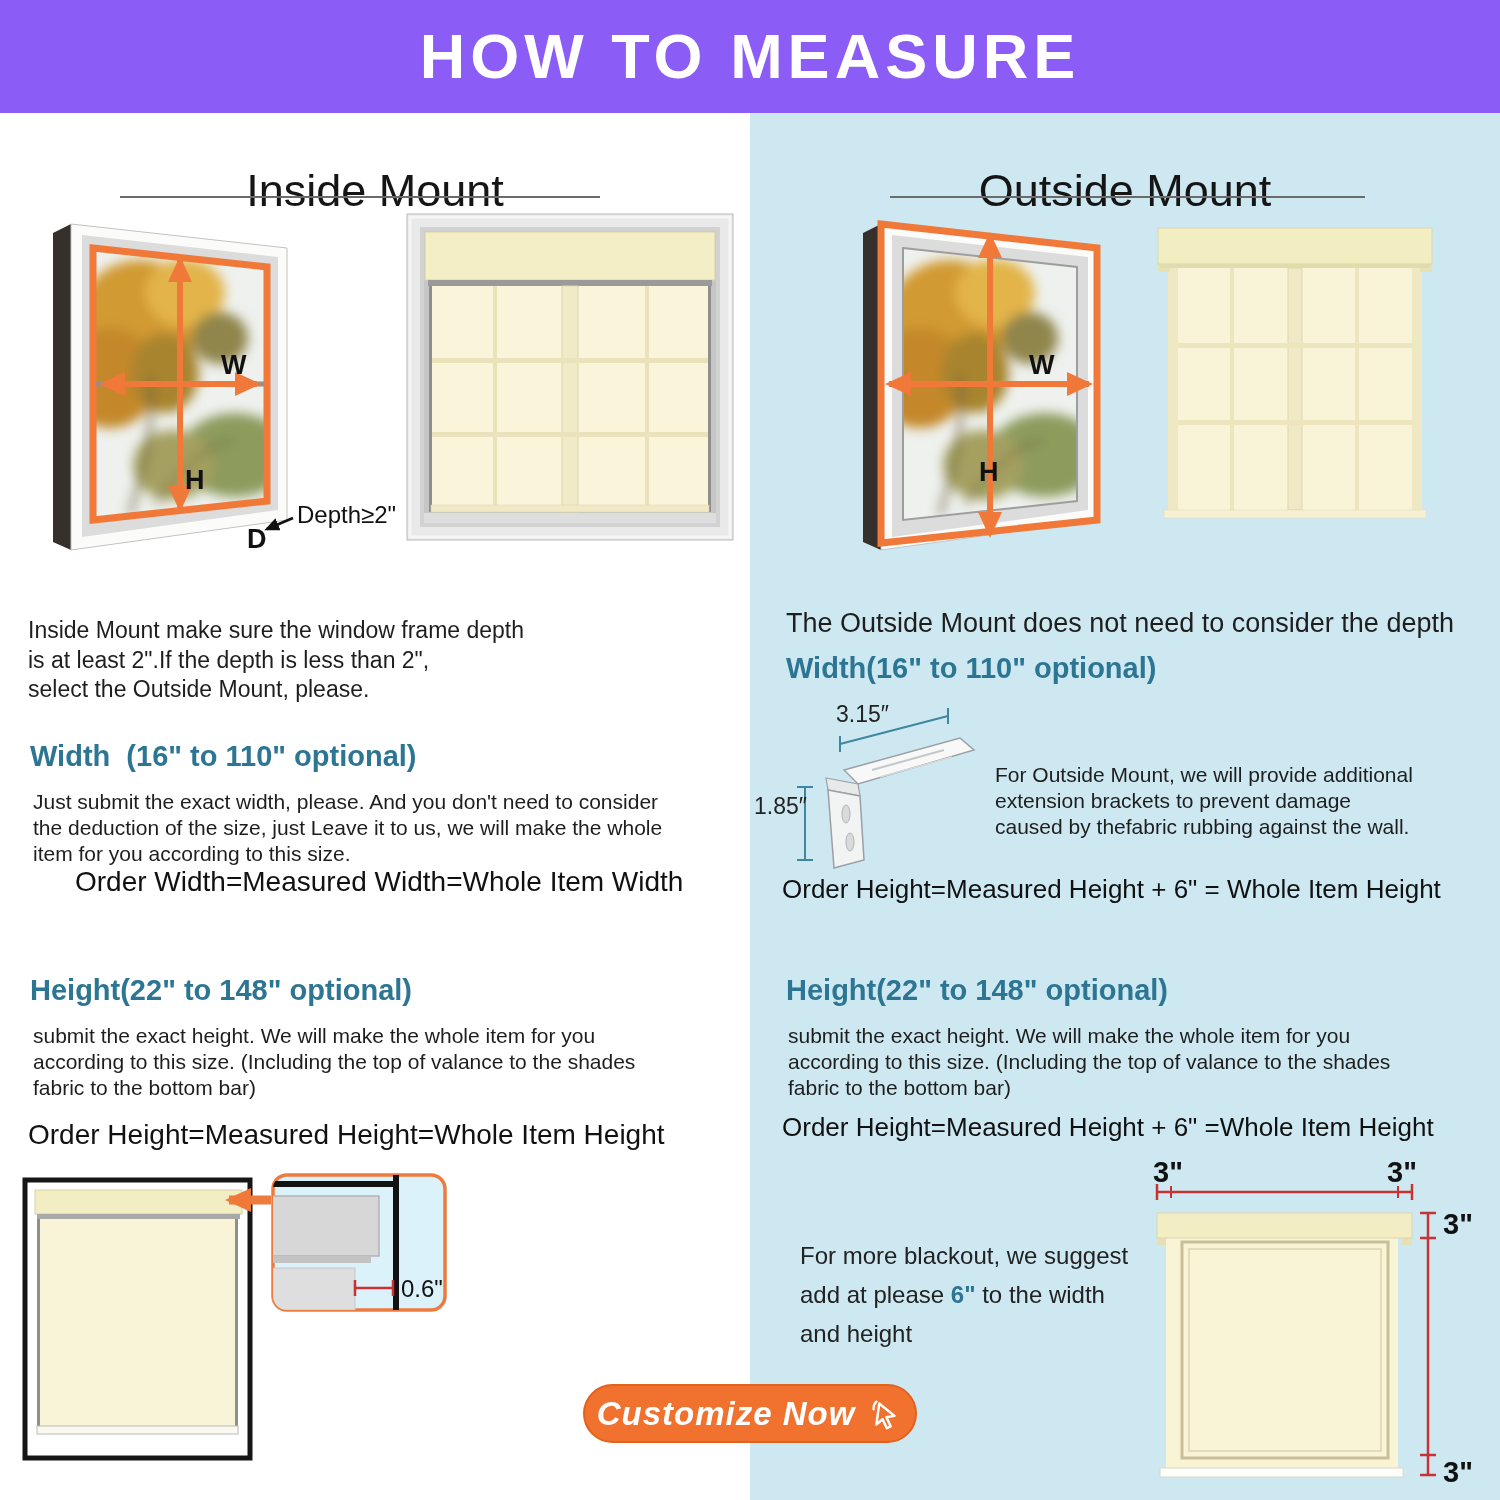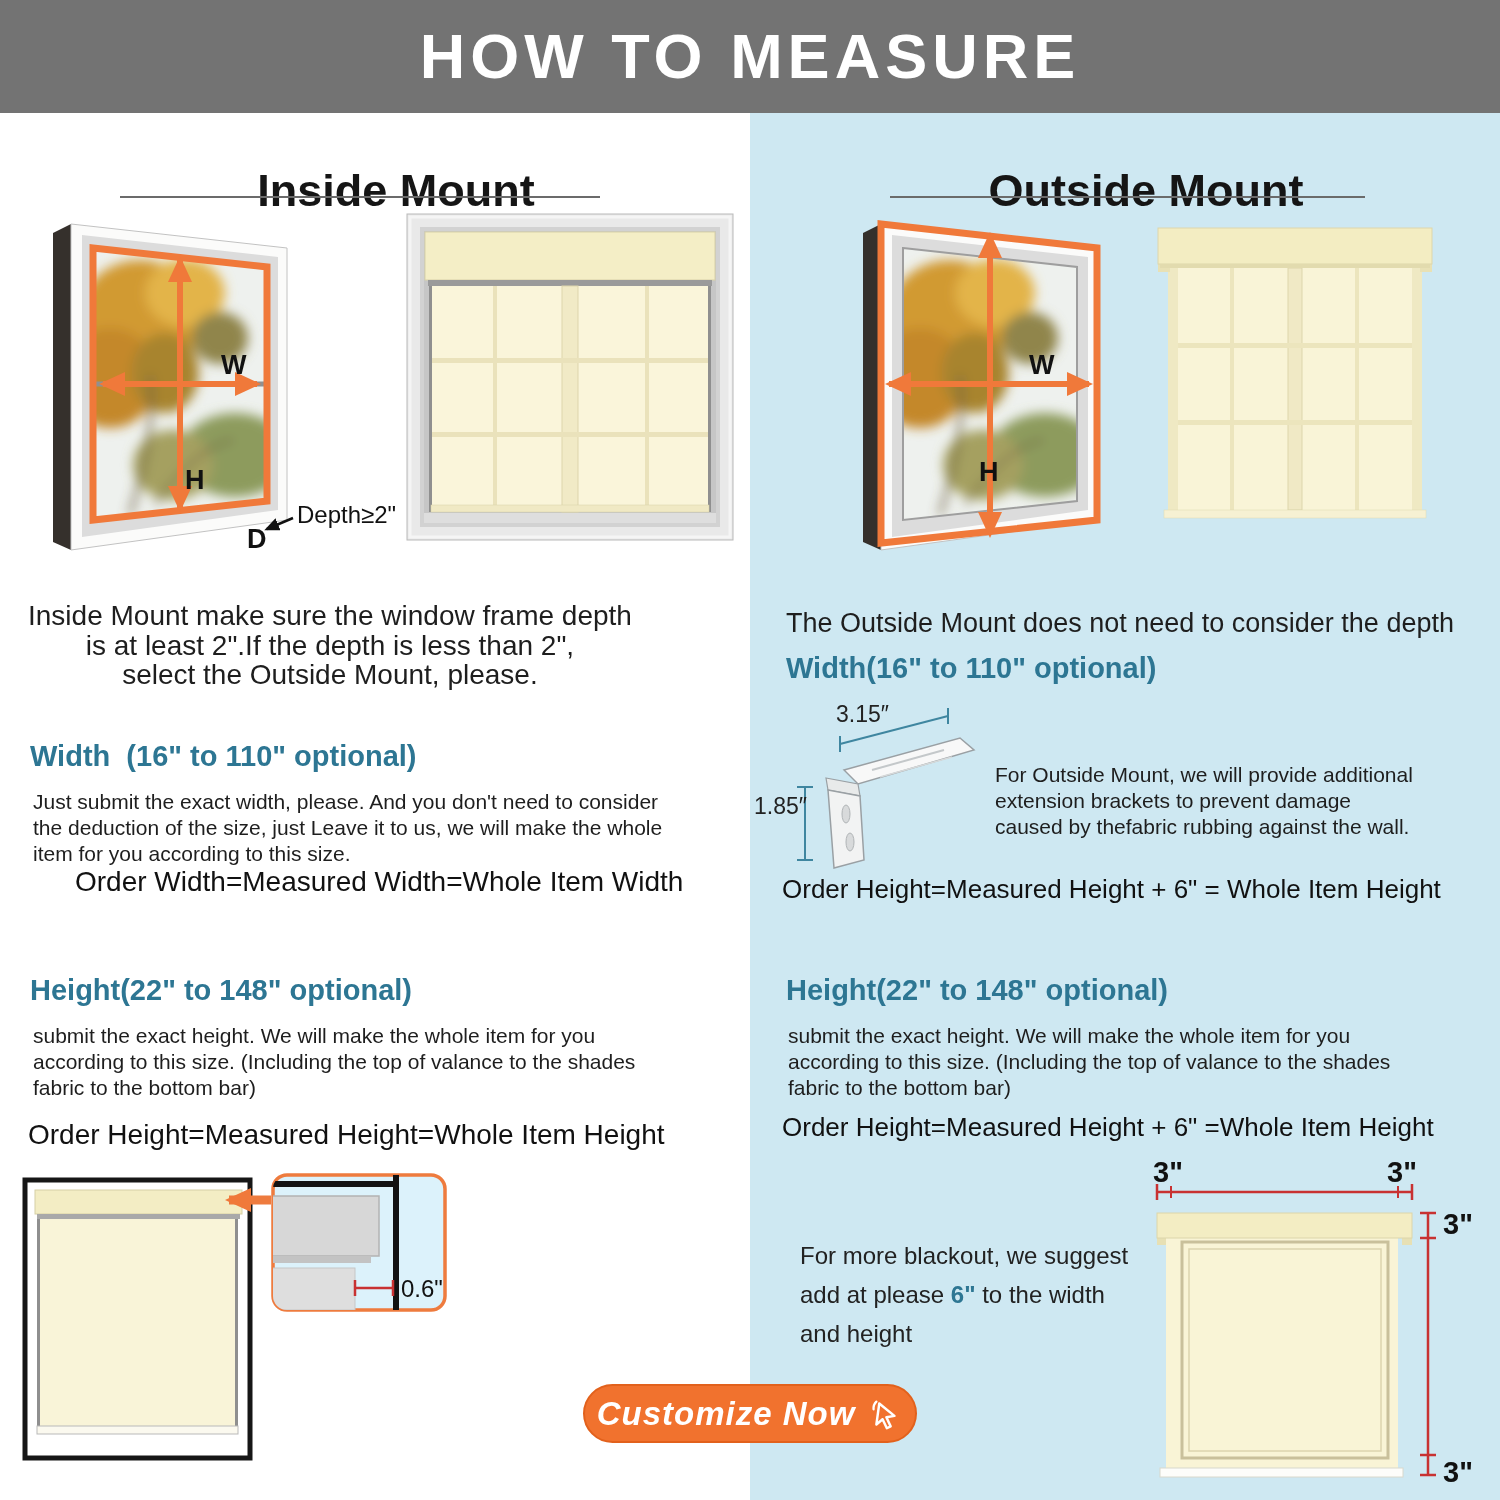--- a/index.html
+++ b/index.html
@@ -1,21 +1,21 @@
 <!DOCTYPE html>
 <html><head>
 <meta charset="utf-8">
 <style>
   html,body{margin:0;padding:0;}
   body{font-family:"Liberation Sans",sans-serif;}
   .canvas{position:relative;width:1500px;height:1500px;background:#ffffff;overflow:hidden;}
-  .banner{position:absolute;left:0;top:0;width:1500px;height:113px;background:#737373;}
+  .banner{position:absolute;left:0;top:0;width:1500px;height:113px;background:#8b5cf6;}
   .banner h1{margin:0;line-height:113px;text-align:center;color:#ffffff;font-size:63px;font-weight:700;letter-spacing:5px;}
   .rightbg{position:absolute;left:750px;top:113px;width:750px;height:1387px;background:#cee8f2;}
-  .sec-title{position:absolute;top:128px;width:750px;text-align:center;font-size:45px;font-weight:700;color:#151515;padding-left:21px;}
+  .sec-title{position:absolute;top:128px;width:750px;text-align:center;font-size:45px;font-weight:400;color:#151515;}
   .sec-title.in{left:0;}
   .sec-title.out{left:750px;}
   .rule{position:absolute;top:196px;height:2px;background:#6b6b6b;}
   .rule.in{left:120px;width:480px;}
   .rule.out{left:890px;width:475px;}
   .txt{position:absolute;color:#1e1e1e;}
   .preline{white-space:pre-line;}
   .h3{font-size:29px;font-weight:700;color:#2d7693;white-space:pre;}
   .body{font-size:21px;line-height:26px;}
   .formula{font-size:28px;color:#111;}
@@ -108,21 +108,21 @@
     <rect x="26" y="146" width="278" height="5" fill="#eae2bb"></rect>
     <rect x="26" y="220" width="278" height="5" fill="#eae2bb"></rect>
     <rect x="88" y="74" width="4" height="226" fill="#eae2bb"></rect>
     <rect x="240" y="74" width="4" height="226" fill="#eae2bb"></rect>
     <rect x="24" y="74" width="3" height="226" fill="#8f8f8f"></rect>
     <rect x="303" y="74" width="3" height="226" fill="#8f8f8f"></rect>
     <rect x="26" y="293" width="278" height="7" fill="#f0e9c4" stroke="#d8d1a8" stroke-width="0.5"></rect>
     <rect x="19" y="301" width="292" height="10" fill="#dedede"></rect>
   </svg>
 
-  <div class="txt preline" style="left:28px;top:601px;font-size:28px;line-height:29.5px;text-align:center;">Inside Mount make sure the window frame depth
+  <div class="txt preline" style="left:28px;top:616px;font-size:23px;line-height:29.5px;">Inside Mount make sure the window frame depth
 is at least 2".If the depth is less than 2",
 select the Outside Mount, please.</div>
 
   <div class="txt h3" style="left:30px;top:740px;">Width  (16" to 110" optional)</div>
   <div class="txt body preline" style="left:33px;top:789px;">Just submit the exact width, please. And you don't need to consider
 the deduction of the size, just Leave it to us, we will make the whole
 item for you according to this size.</div>
   <div class="txt formula" style="left:28px;top:866px;margin-left:47px;">Order Width=Measured Width=Whole Item Width</div>
 
   <div class="txt h3" style="left:30px;top:974px;">Height(22" to 148" optional)</div>

